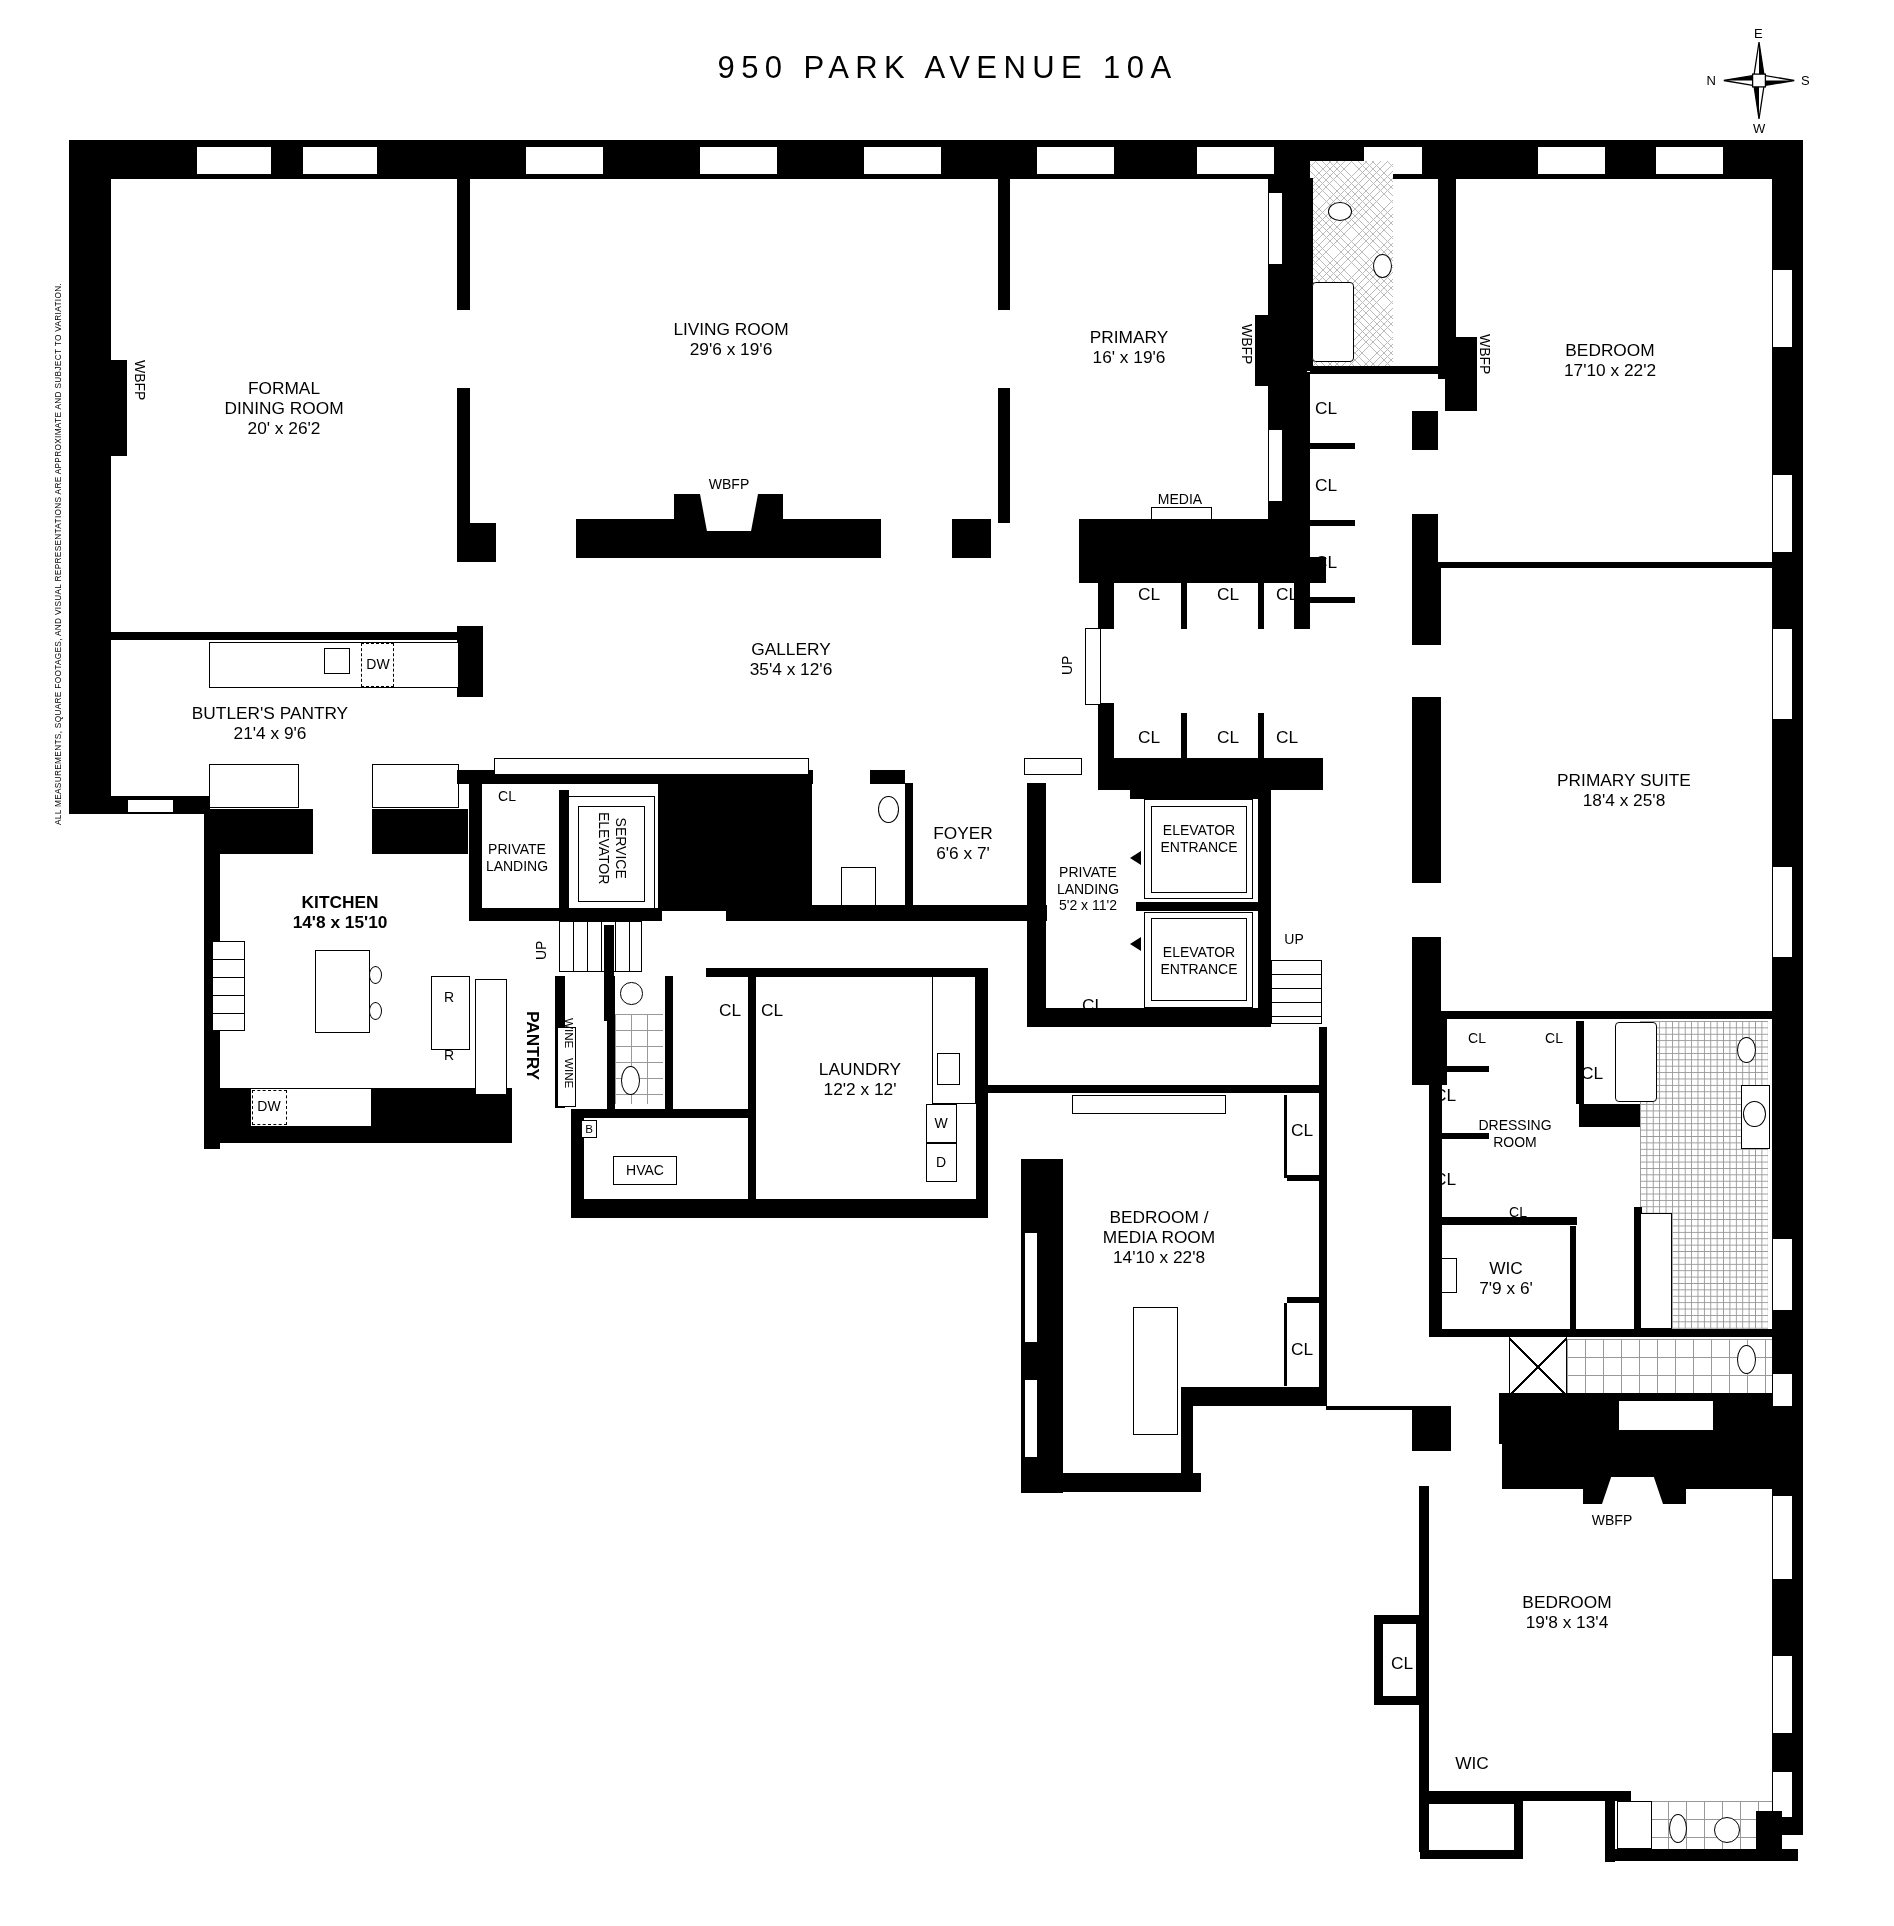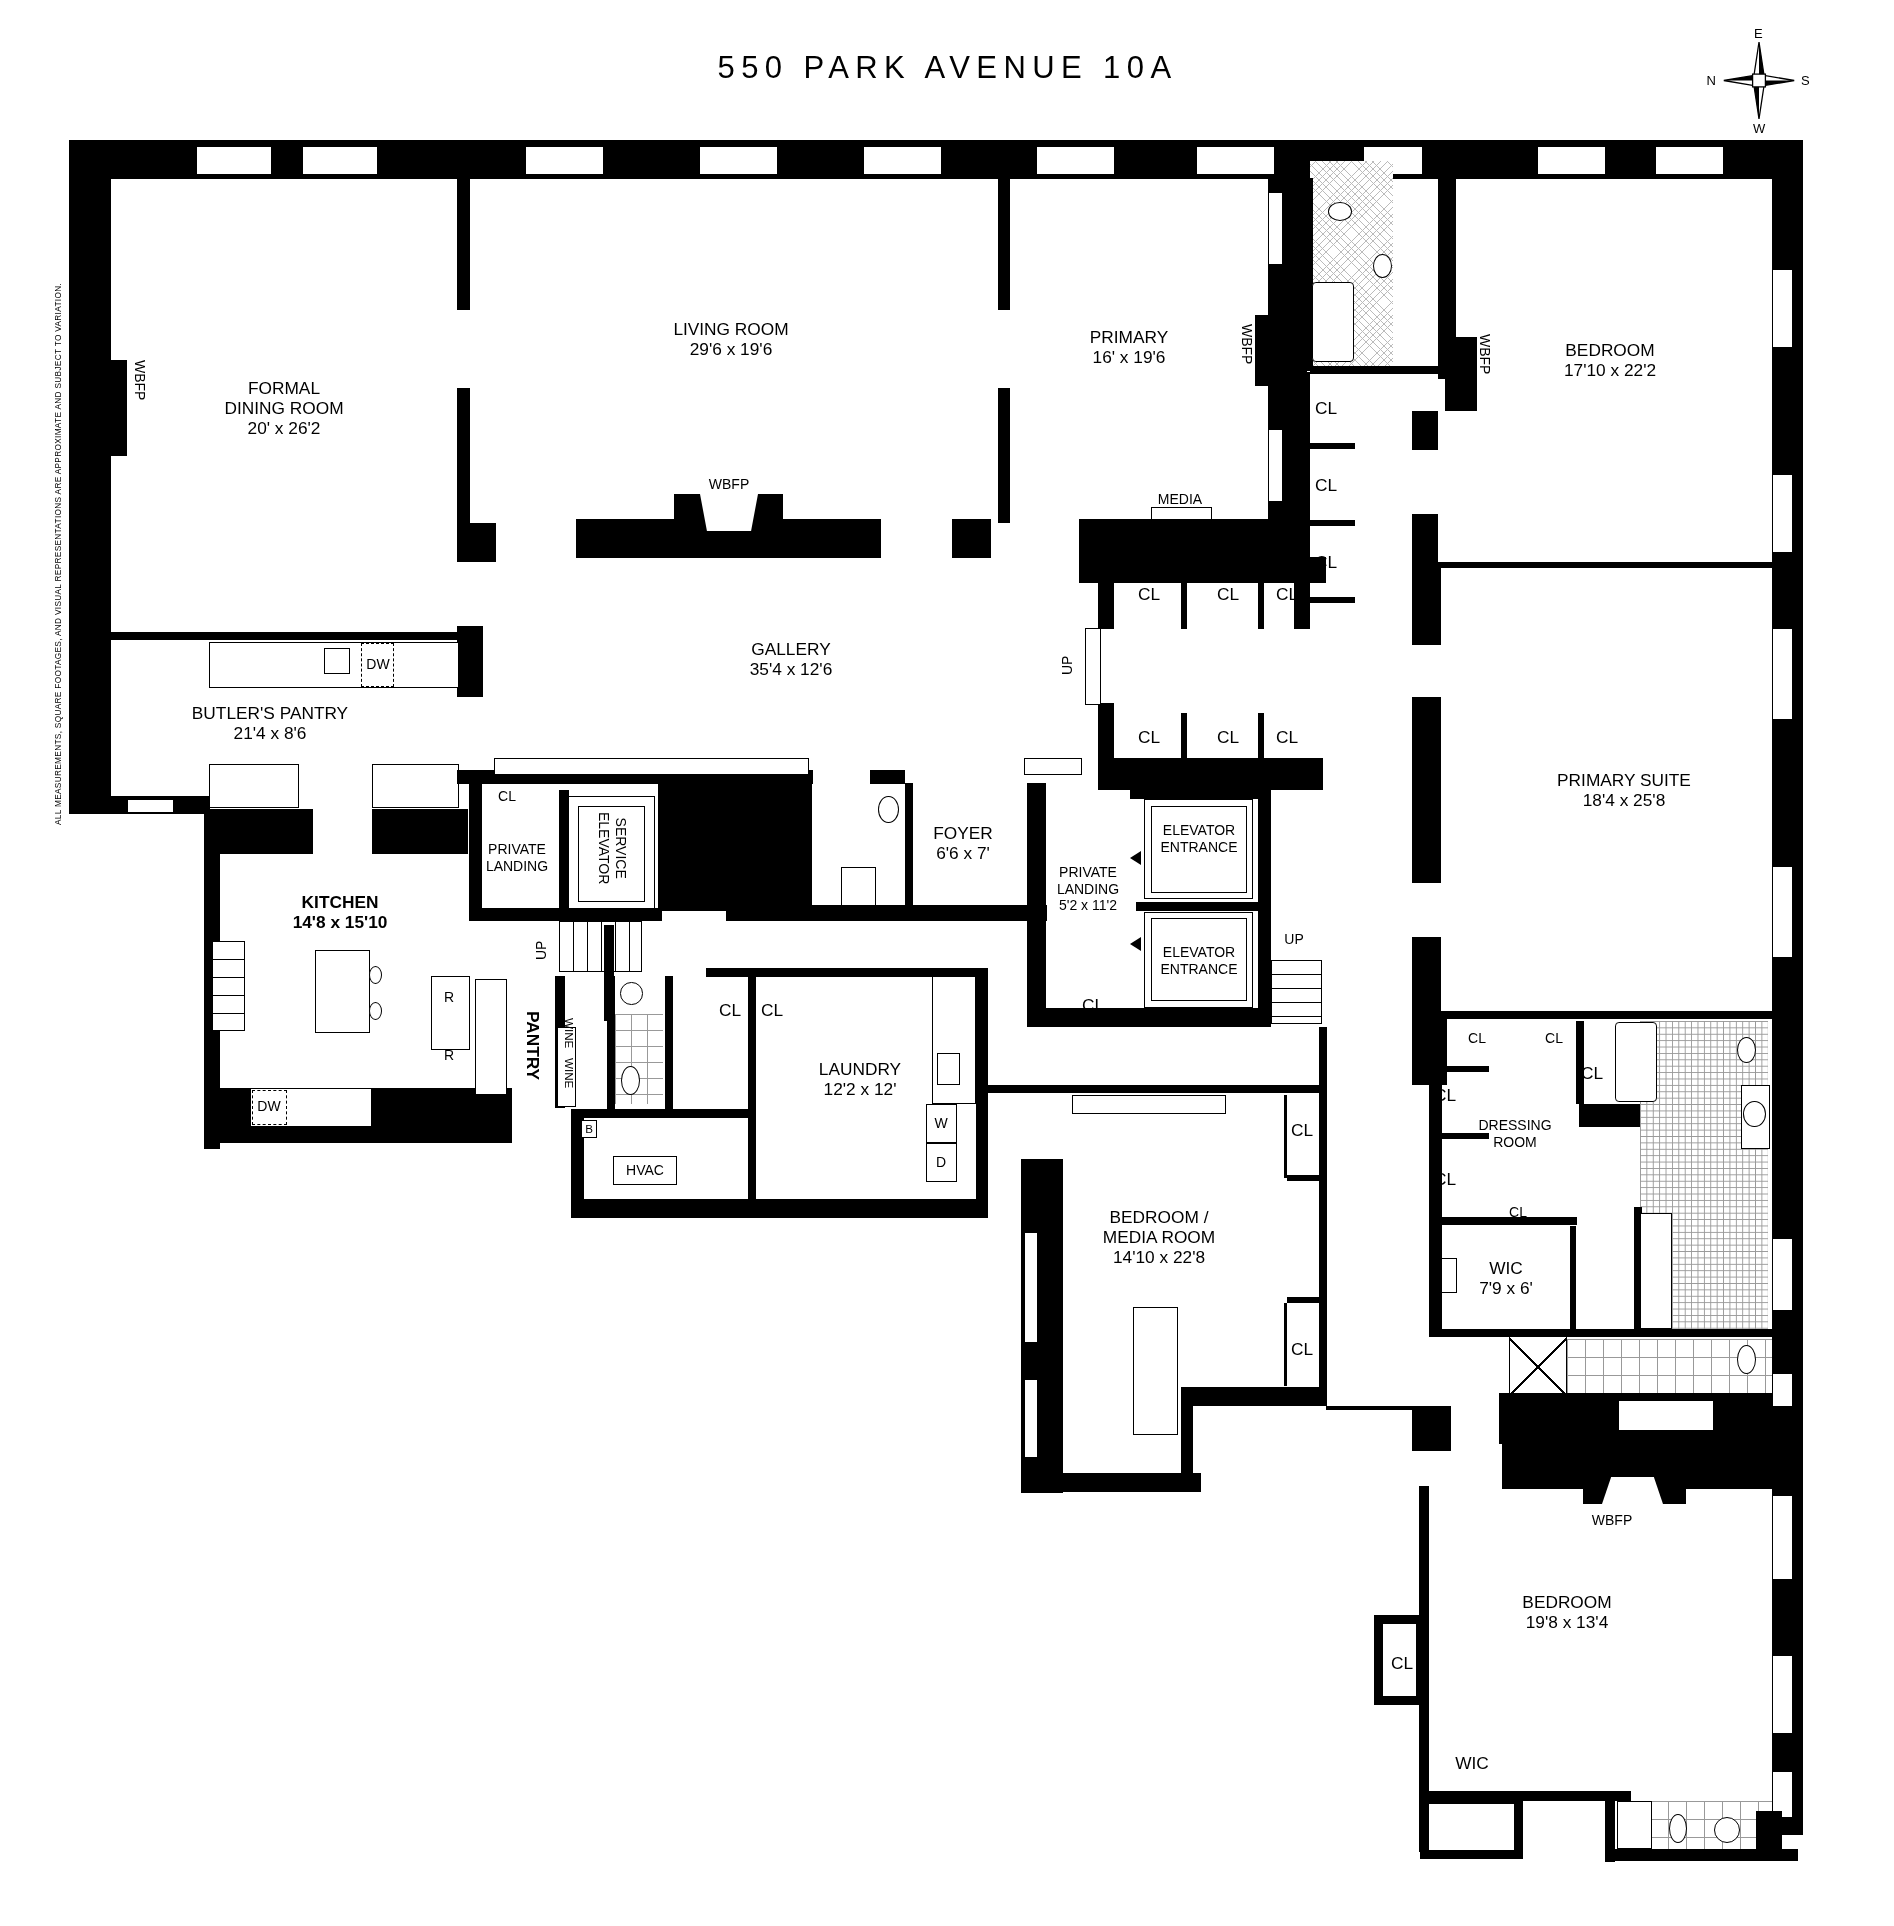--- a/index.html
+++ b/index.html
@@ -14,21 +14,21 @@
   .small{font-size:14px;line-height:16.7px;}
   .vert{position:absolute;transform-origin:left top;white-space:nowrap;}
   .title{position:absolute;left:50%;top:50px;transform:translateX(-50%);font-size:31px;letter-spacing:6.4px;white-space:nowrap;}
   .disclaimer{position:absolute;left:53px;top:825px;transform:rotate(-90deg);transform-origin:left top;font-size:8.3px;letter-spacing:0.3px;white-space:nowrap;}
   .compass{position:absolute;left:1695px;top:26px;width:128px;height:109px;}
   .fixture{position:absolute;border:1.9px solid #000;border-radius:50%;background:#fff;box-sizing:border-box;}
 </style>
 </head>
 <body>
 
-<div class="title">550 PARK AVENUE 10A</div>
+<div class="title">950 PARK AVENUE 10A</div>
 
 <div class="compass">
   <svg width="128" height="109" viewBox="0 0 200 170">
     <polygon points="100,25 108,78 100,85 92,78" fill="#fff" stroke="#000" stroke-width="2"></polygon>
     <polygon points="100,25 108,78 100,85" fill="#000"></polygon>
     <polygon points="100,145 92,92 100,85 108,92" fill="#fff" stroke="#000" stroke-width="2"></polygon>
     <polygon points="100,145 92,92 100,85" fill="#000"></polygon>
     <polygon points="45,85 92,77 100,85 92,93" fill="#fff" stroke="#000" stroke-width="2"></polygon>
     <polygon points="45,85 92,77 100,85" fill="#000"></polygon>
     <polygon points="155,85 108,93 100,85 108,77" fill="#fff" stroke="#000" stroke-width="2"></polygon>
@@ -284,21 +284,21 @@
 <div class="lbl" style="left:1610px;top:340px;">
   <div>BEDROOM</div>
   <div>17'10 x 22'2</div>
 </div>
 <div class="lbl" style="left:791px;top:639px;">
   <div>GALLERY</div>
   <div>35'4 x 12'6</div>
 </div>
 <div class="lbl" style="left:270px;top:703px;">
   <div>BUTLER'S PANTRY</div>
-  <div>21'4 x 8'6</div>
+  <div>21'4 x 9'6</div>
 </div>
 <div class="lbl" style="left:1624px;top:770px;">
   <div>PRIMARY SUITE</div>
   <div>18'4 x 25'8</div>
 </div>
 <div class="lbl" style="left:340px;top:892px;font-weight:bold;">
   <div>KITCHEN</div>
   <div>14'8 x 15'10</div>
 </div>
 <div class="lbl" style="left:963px;top:823px;">

